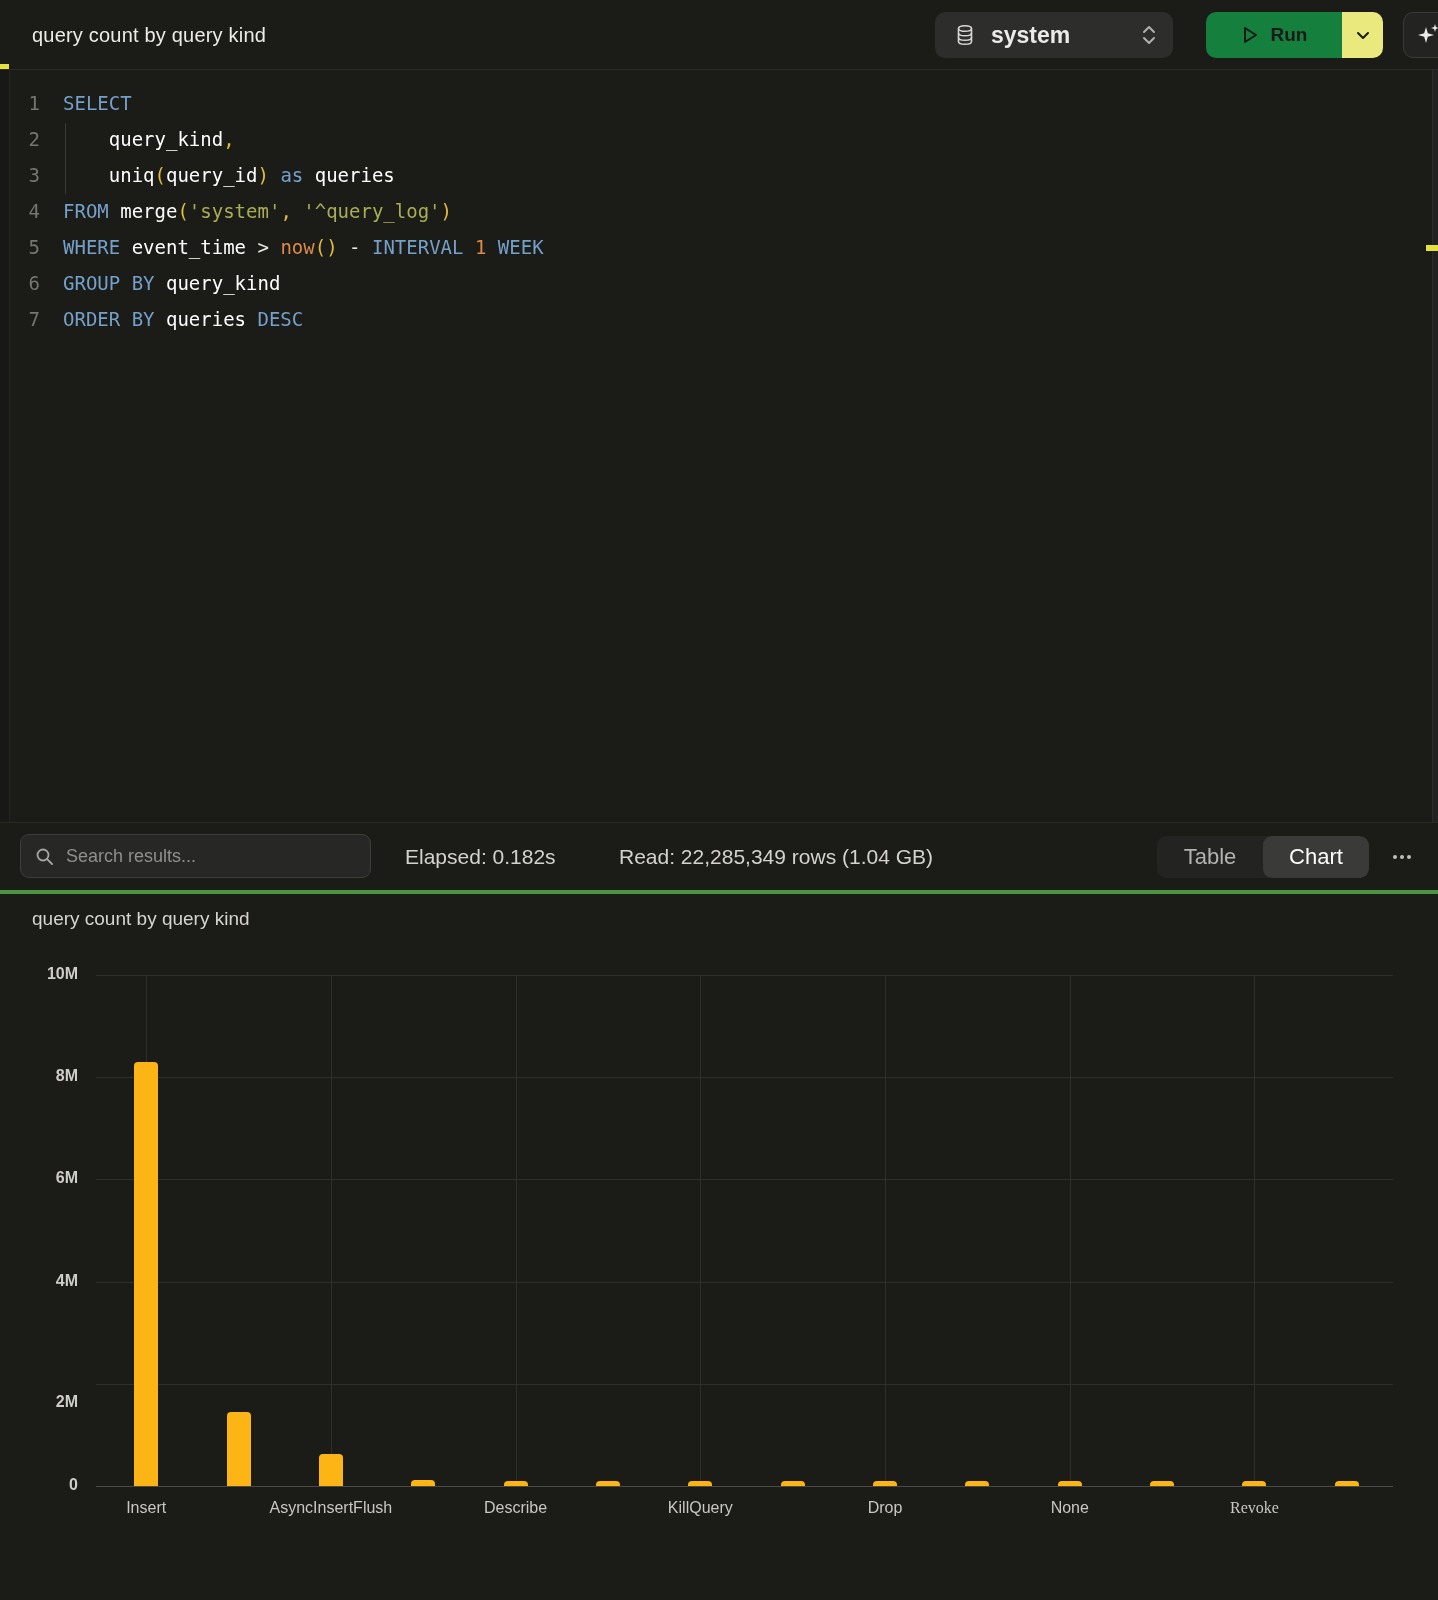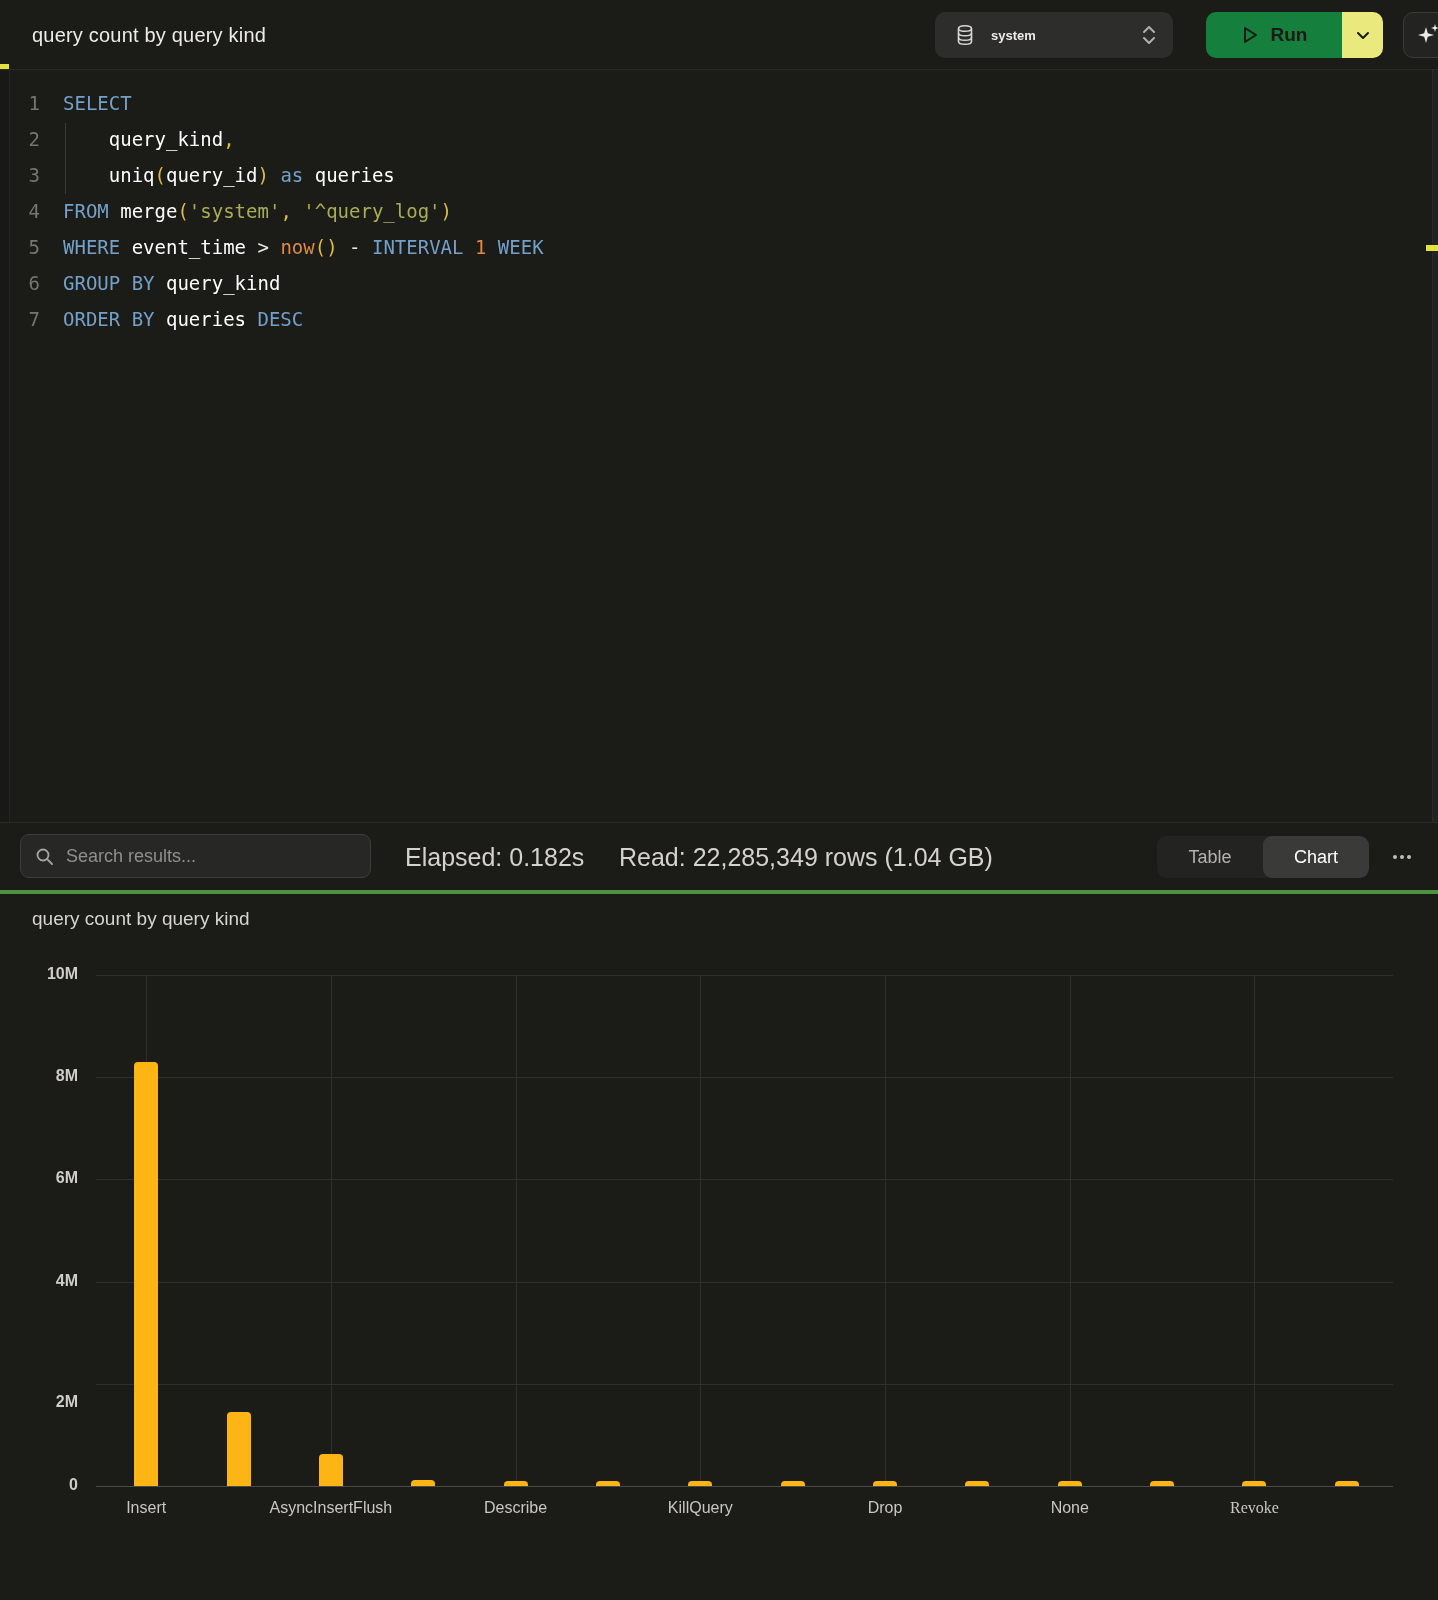--- a/index.html
+++ b/index.html
@@ -9,21 +9,21 @@
     background:#1b1b18; font-family:"Liberation Sans", sans-serif; color:#e8e6e3;
   }
   
   .header { position:absolute; left:0; top:0; width:1438px; height:70px;
     background:#1b1b18; border-bottom:1px solid #2b2b29; }
   .page-title { position:absolute; left:32px; top:0; height:70px; display:flex; align-items:center;
     font-size:20px; color:#ecebe8; letter-spacing:.2px; }
   .tab-indicator { position:absolute; left:0; top:64px; width:9px; height:5px; background:#e7e73f; }
   .db-select { position:absolute; left:935px; top:12px; width:238px; height:46px; background:#2d2d2b;
     border-radius:10px; display:flex; align-items:center; padding:0 16px 0 20px; cursor:pointer; }
-  .db-select .label { font-size:13px; font-weight:600; color:#ecebe8; margin-left:16px; }
+  .db-select .label { font-size:23px; font-weight:600; color:#ecebe8; margin-left:16px; }
   .db-select .spacer { flex:1; }
   .run-btn { position:absolute; left:1206px; top:12px; height:46px; display:flex; border-radius:10px; overflow:hidden; }
   .run-main { width:136px; height:46px; display:flex; align-items:center; justify-content:center; gap:12px;
     background:#f8f84e; color:#1a1a16; font-size:19px; font-weight:600; border:none; cursor:pointer;
     font-family:"Liberation Sans", sans-serif; }
   .run-drop { width:41px; height:46px; background:#e9e97e; border:none; display:flex; align-items:center;
     justify-content:center; cursor:pointer; }
   .ai-btn { position:absolute; left:1403px; top:12px; width:60px; height:46px; background:#232321;
     border:1px solid #3a3a38; border-radius:10px; display:flex; align-items:center; padding-left:12px; cursor:pointer; }
   
@@ -41,25 +41,25 @@
   .left-rail { position:absolute; left:0; top:70px; width:10px; height:1530px; background:#181816;
     border-right:1px solid #242422; }
   
   .toolbar { position:absolute; left:0; top:822px; width:1438px; height:68px; background:#1b1b18;
     border-top:1px solid #292927; }
   .search-box { position:absolute; left:20px; top:11px; width:351px; height:44px; background:#272725;
     border:1px solid #3d3d3b; border-radius:9px; display:flex; align-items:center; padding:0 14px; }
   .search-box input { flex:1; background:transparent; border:none; outline:none; color:#d8d6d3;
     font-size:18px; margin-left:12px; font-family:"Liberation Sans", sans-serif; }
   .search-box input::placeholder { color:#8f8f8d; }
-  .stat { position:absolute; top:0; height:68px; display:flex; align-items:center; font-size:25px; color:#d4d2cf; }
+  .stat { position:absolute; top:0; height:68px; display:flex; align-items:center; font-size:21px; color:#d4d2cf; }
   .stat-elapsed { left:405px; } .stat-read { left:587px;margin-left:32px; }
   .seg { position:absolute; left:1157px; top:13px; width:212px; height:42px; background:#232321;
     border-radius:9px; display:flex; padding:0; overflow:hidden; }
-  .seg-btn { flex:1; border:none; background:transparent; color:#b4b2af; font-size:18px; cursor:pointer;
+  .seg-btn { flex:1; border:none; background:transparent; color:#b4b2af; font-size:22px; cursor:pointer;
     font-family:"Liberation Sans", sans-serif; border-radius:9px; }
   .seg-btn.active { background:#3a3a38; color:#ffffff; }
   .more-btn { position:absolute; left:1381px; top:13px; width:42px; height:42px; background:transparent; border:none;
     display:flex; align-items:center; justify-content:center; gap:3px; cursor:pointer; }
   .more-btn .dot { width:4px; height:4px; border-radius:50%; background:#c0beba; }
   
   .status-bar { position:absolute; left:0; top:890px; width:1438px; height:4px; background:#4e9340; }
   .chart-section { position:absolute; left:0; top:894px; width:1438px; height:706px; background:#1b1b18; }
   .chart-title { position:absolute; left:32px; top:14px; font-size:19px; color:#d6d4d1; }
   .plot { position:absolute; left:0; top:0; width:1438px; height:706px; }

